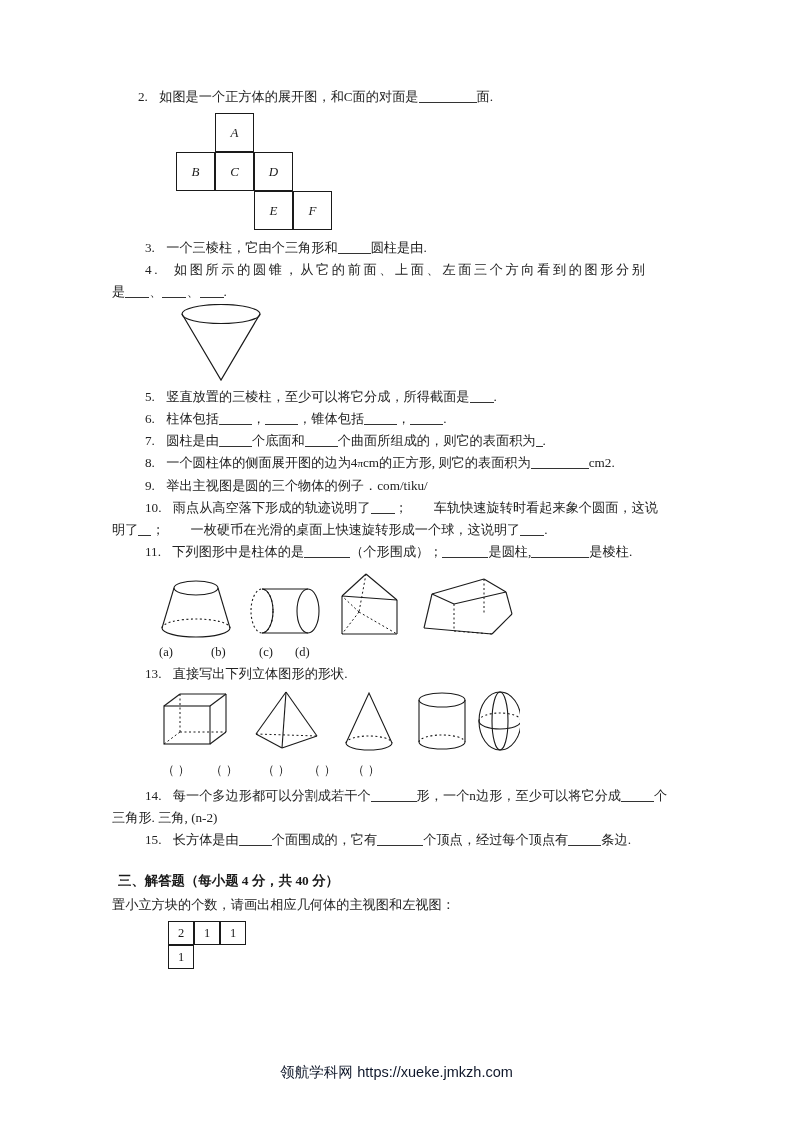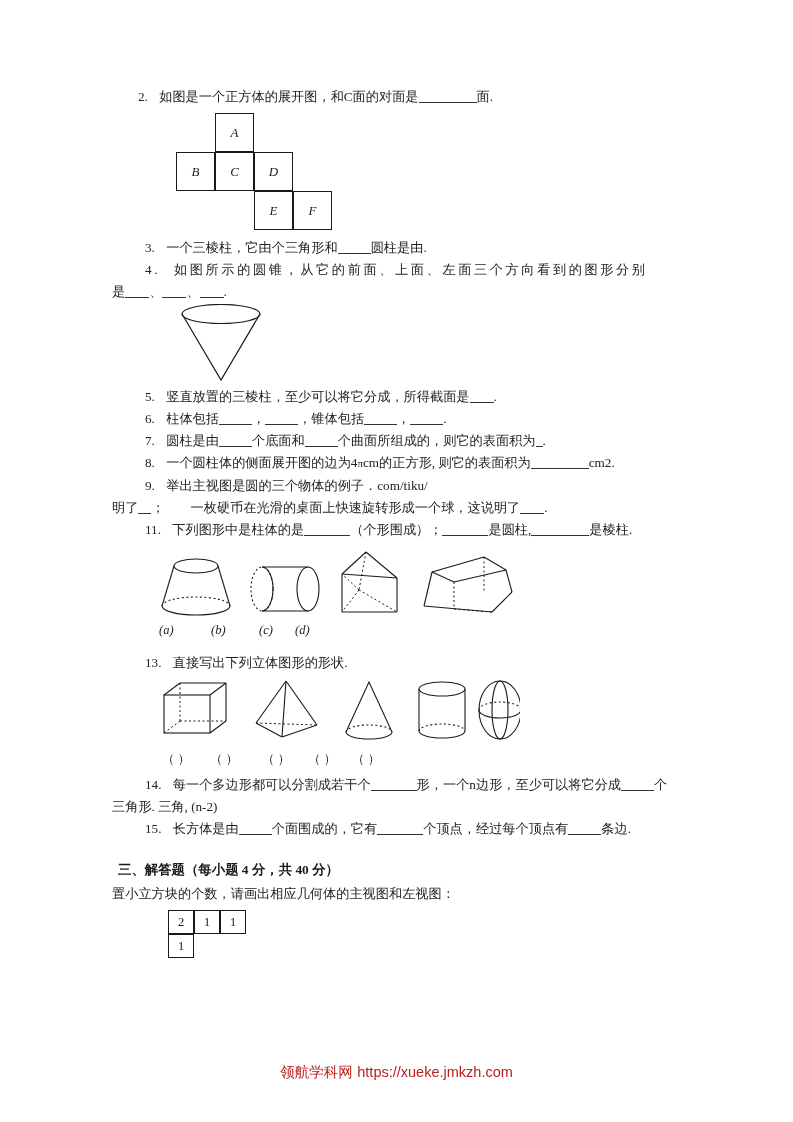--- a/index.html
+++ b/index.html
@@ -66,24 +66,23 @@
     display: flex;
     align-items: center;
     justify-content: center;
     font-family: "Liberation Serif", serif;
     background: #fff;
   }
 
   .cone-fig { margin: 2px 0 4px 66px; }
   .shapes-11 { margin: 4px 0 0 42px; }
   .labels-11 {
-    margin: 1px 0 14px 47px;
+    margin: 1px 0 3px 47px;
     font-size: 12.5px;
     font-family: "Liberation Serif", serif;
-    font-style: italic;
   }
   .labels-11 span { display: inline-block; }
   .shapes-13 { margin: 4px 0 0 48px; }
   .labels-13 {
     margin: 2px 0 6px 50px;
     font-size: 12.5px;
   }
   .labels-13 span { display: inline-block; }
 
   .sec-head {
@@ -112,21 +111,21 @@
     background: #fff;
   }
 
   .footer {
     position: absolute;
     left: 0;
     top: 1063px;
     width: 793px;
     text-align: center;
     font-size: 14.5px;
-    color: #b91c1c;
+    color: #0f172a;
     font-family: "DejaVu Sans", "Liberation Sans", sans-serif;
   }
   .footer .site { font-family: "Liberation Sans", sans-serif; }
   svg { display: block; }
 </style>
 </head>
 <body>
 
 <div class="page">
   <div class="content">
@@ -183,20 +182,24 @@
     <p class="q-line q-indent2">
       <span>8.</span>
       <span style="display:inline-block;width:8px"></span><span>一个圆柱体的侧面展开图的边为4</span><span style="font-size:11px">π</span><span>cm的正方形, 则它的表面积为</span><span class="blank-xl"></span><span>cm2.</span>
     </p>
 
     <p class="q-line q-indent2">
       <span>9.</span>
       <span style="display:inline-block;width:8px"></span><span>举出主视图是圆的三个物体的例子．com/tiku/</span>
     </p>
 
+    <p class="q-line q-indent2">
+      <span>10.</span>
+      <span style="display:inline-block;width:8px"></span><span>雨点从高空落下形成的轨迹说明了</span><span class="blank-s"></span><span>；</span><span style="display:inline-block;width:26px"></span><span>车轨快速旋转时看起来象个圆面，这说</span>
+    </p>
     <p class="q-line">
       <span>明了</span><span class="blank-xs"></span><span>；</span><span style="display:inline-block;width:26px"></span><span>一枚硬币在光滑的桌面上快速旋转形成一个球，这说明了</span><span class="blank-s"></span><span>.</span>
     </p>
 
     <p class="q-line q-indent2">
       <span>11.</span>
       <span style="display:inline-block;width:8px"></span><span>下列图形中是柱体的是</span><span class="blank-l"></span><span>（个形围成）；</span><span class="blank-l"></span><span>是圆柱,</span><span class="blank-xl"></span><span>是棱柱.</span>
     </p>
 
     <div class="shapes-11">

